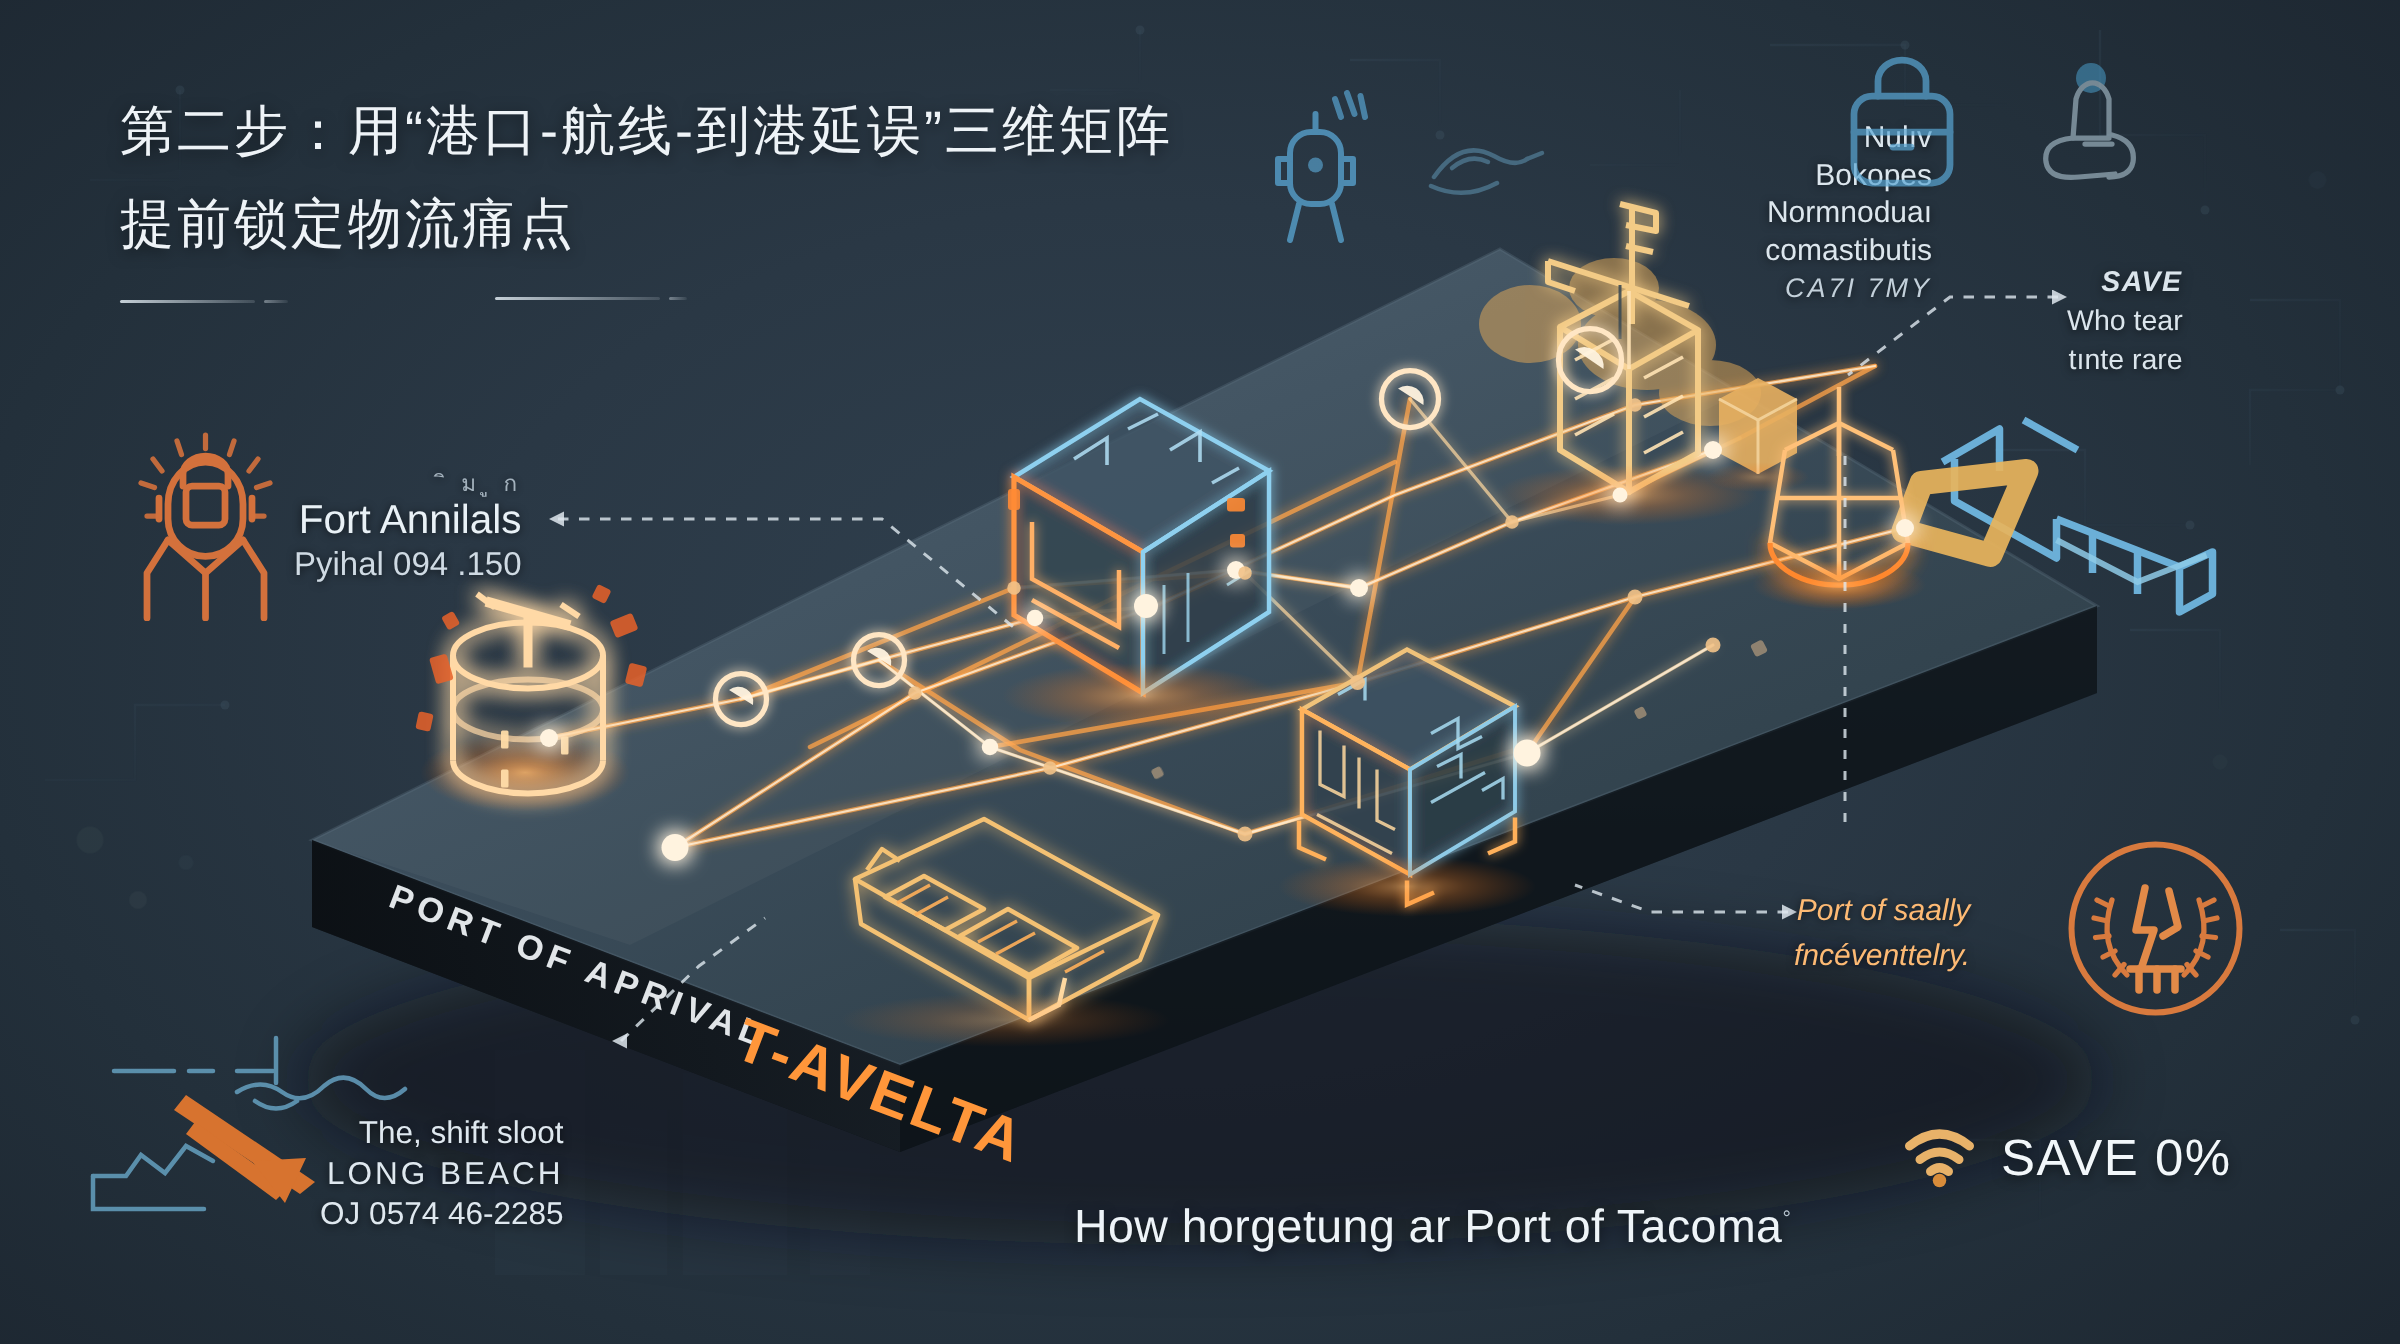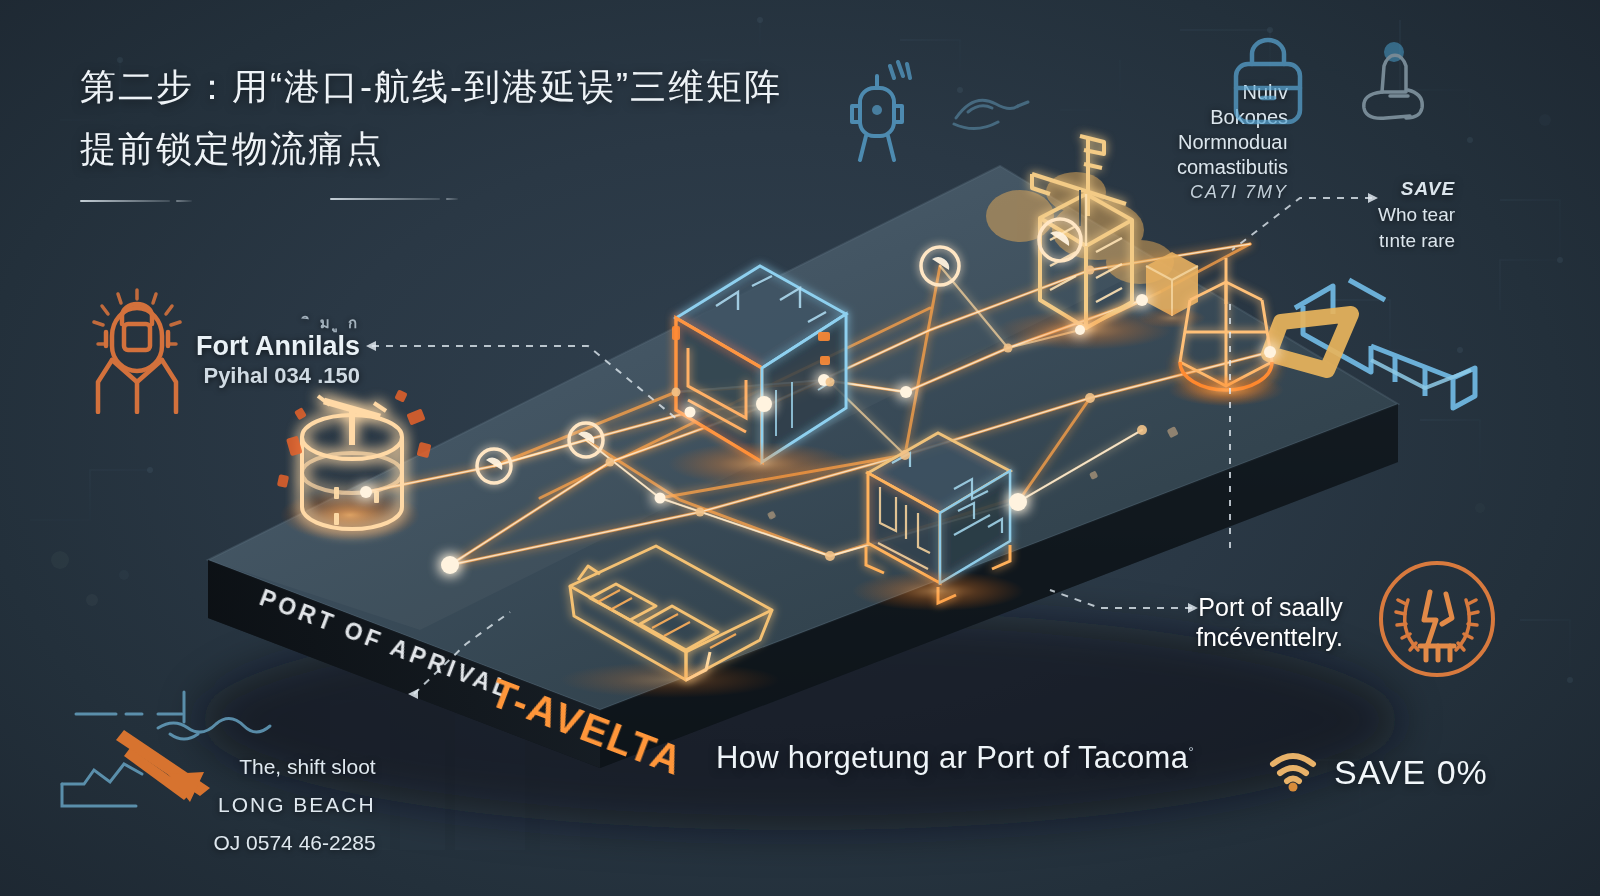--- a/index.html
+++ b/index.html
@@ -24,43 +24,43 @@
   .title-rules .r{position:absolute;height:2px;background:linear-gradient(90deg,rgba(225,235,242,.85),rgba(225,235,242,.15));border-radius:2px;}
 
   
   .platform-wrap{position:absolute;left:0;top:0;width:1600px;height:896px;}
 
   
   .anno{position:absolute;color:#dfe8ef;text-shadow:0 1px 6px rgba(0,0,0,.65);text-align:right;}
   .anno .l{display:block;white-space:nowrap;}
   .anno.blurry .l{filter:blur(.25px);}
 
-  .anno-port-arrivals{left:196px;top:316px;font-weight:bold;}
+  .anno-port-arrivals{left:196px;top:316px;}
   .anno-port-arrivals .tiny{font-size:15px;color:#b9c7d2;letter-spacing:3px;line-height:14px;opacity:.85;}
   .anno-port-arrivals .big{font-size:27px;line-height:32px;color:#e9f1f6;}
   .anno-port-arrivals .sub{font-size:22px;line-height:28px;color:#cfdae3;}
 
   .anno-null{left:1155px;top:80px;}
   .anno-null .l{font-size:20px;line-height:25px;color:#dce6ed;}
   .anno-null .l.itl{font-style:italic;font-size:18px;color:#c3d0da;letter-spacing:2px;margin-left:35px;}
 
   .anno-bulat{left:1378px;top:176px;}
   .anno-bulat .hdr{font-size:31px;line-height:34px;color:#7dc3e8;font-weight:700;font-style:italic;letter-spacing:1px;
     text-shadow:0 2px 8px rgba(0,0,0,.6);}
   .anno-bulat .l{font-size:19px;line-height:26px;color:#dbe5ec;}
 
   .anno-sally{left:1196px;top:592px;}
-  .anno-sally .l{font-size:25px;line-height:30px;color:#ffffff;}
+  .anno-sally .l{font-size:20px;line-height:30px;color:#fdba74;font-style:italic;}
 
   .anno-longbeach{left:196px;top:742px;}
-  .anno-longbeach .l{font-size:21px;line-height:27px;color:#dfe8ef;margin-top:11px;}
+  .anno-longbeach .l{font-size:21px;line-height:27px;color:#dfe8ef;}
   .anno-longbeach .l.mid{letter-spacing:2px;padding-left:22px;}
 
   
-  .bottom-text{position:absolute;left:716px;top:740px;font-size:31px;color:#eef4f8;letter-spacing:.3px;
+  .bottom-text{position:absolute;left:716px;top:800px;font-size:31px;color:#eef4f8;letter-spacing:.3px;
     text-shadow:0 2px 8px rgba(0,0,0,.5);white-space:nowrap;}
   .bottom-sup{font-size:14px;vertical-align:super;color:#b9c6d1;}
   .save-block{position:absolute;left:1268px;top:748px;display:flex;align-items:flex-end;gap:16px;}
   .save-text{font-size:34px;color:#f2f7fa;letter-spacing:1px;text-shadow:0 2px 8px rgba(0,0,0,.5);white-space:nowrap;}
 
   
   .icon-abs{position:absolute;}
 </style>
 </head>
 <body>
@@ -490,21 +490,21 @@
       <path d="M366 346 l10 -5 l0 10 z"></path>
       <path d="M408 694 l10 -5 l0 10 z"></path>
       <path d="M1198 608 l-10 -5 l0 10 z"></path>
       <path d="M1378 198 l-10 -5 l0 10 z"></path>
     </g>
   </svg>
 
   <div class="anno anno-port-arrivals blurry">
     <span class="l tiny">ิ ม ู ก</span>
     <span class="l big">Fort Annilals</span>
-    <span class="l sub">Pyihal 034 .150</span>
+    <span class="l sub">Pyihal 094 .150</span>
   </div>
 
   <div class="anno anno-null blurry">
     <span class="l">Nulıv</span>
     <span class="l">Bokopes</span>
     <span class="l">Normnoduaı</span>
     <span class="l">comastibutis</span>
     <span class="l itl">CA7I 7MY</span>
   </div>
 

